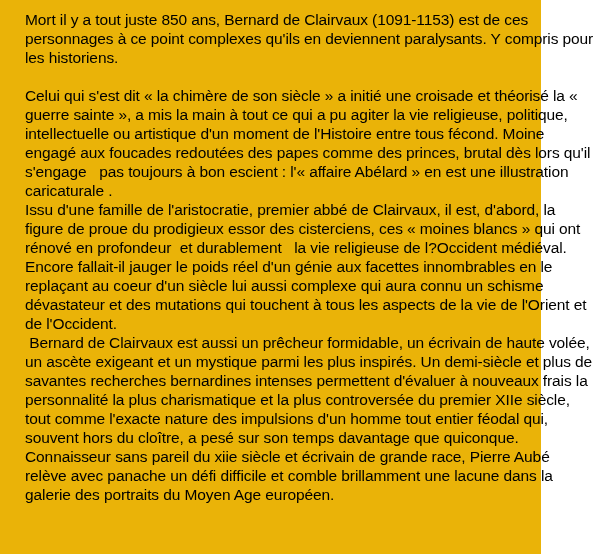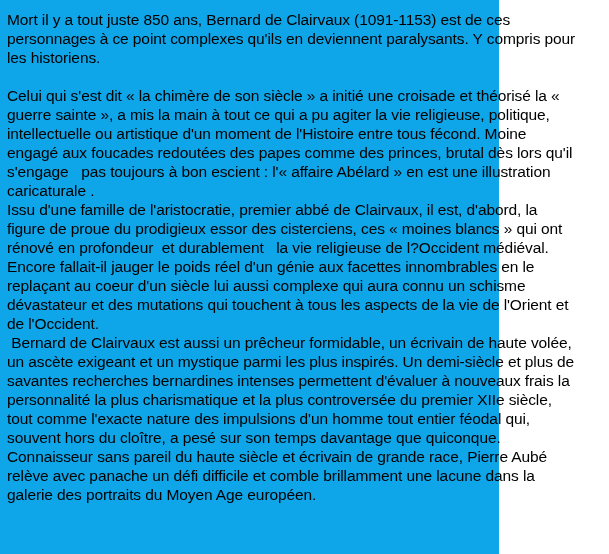--- a/index.html
+++ b/index.html
@@ -7,24 +7,24 @@
     padding: 0;
     background: #ffffff;
   }
   body {
     width: 609px;
     height: 554px;
     overflow: hidden;
   }
   .page {
     box-sizing: border-box;
-    width: 499px;
+    width: 541px;
     height: 554px;
-    padding: 10px 0 0 7px;
-    background: #0ea5e9;
+    padding: 10px 0 0 25px;
+    background: #eab308;
   }
   .para {
     margin: 0;
     font-family: "Liberation Sans", sans-serif;
     font-size: 15.5px;
     line-height: 19px;
     color: #000000;
     white-space: pre;
     letter-spacing: -0.1px;
   }
@@ -51,16 +51,16 @@
 Encore fallait-il jauger le poids réel d'un génie aux facettes innombrables en le
 replaçant au coeur d'un siècle lui aussi complexe qui aura connu un schisme
 dévastateur et des mutations qui touchent à tous les aspects de la vie de l'Orient et
 de l'Occident.</div>
   <div class="para"> Bernard de Clairvaux est aussi un prêcheur formidable, un écrivain de haute volée,
 un ascète exigeant et un mystique parmi les plus inspirés. Un demi-siècle et plus de
 savantes recherches bernardines intenses permettent d'évaluer à nouveaux frais la
 personnalité la plus charismatique et la plus controversée du premier XIIe siècle,
 tout comme l'exacte nature des impulsions d'un homme tout entier féodal qui,
 souvent hors du cloître, a pesé sur son temps davantage que quiconque.</div>
-  <div class="para">Connaisseur sans pareil du haute siècle et écrivain de grande race, Pierre Aubé
+  <div class="para">Connaisseur sans pareil du xiie siècle et écrivain de grande race, Pierre Aubé
 relève avec panache un défi difficile et comble brillamment une lacune dans la
 galerie des portraits du Moyen Age européen.</div>
 </div>
 
 </body></html>

